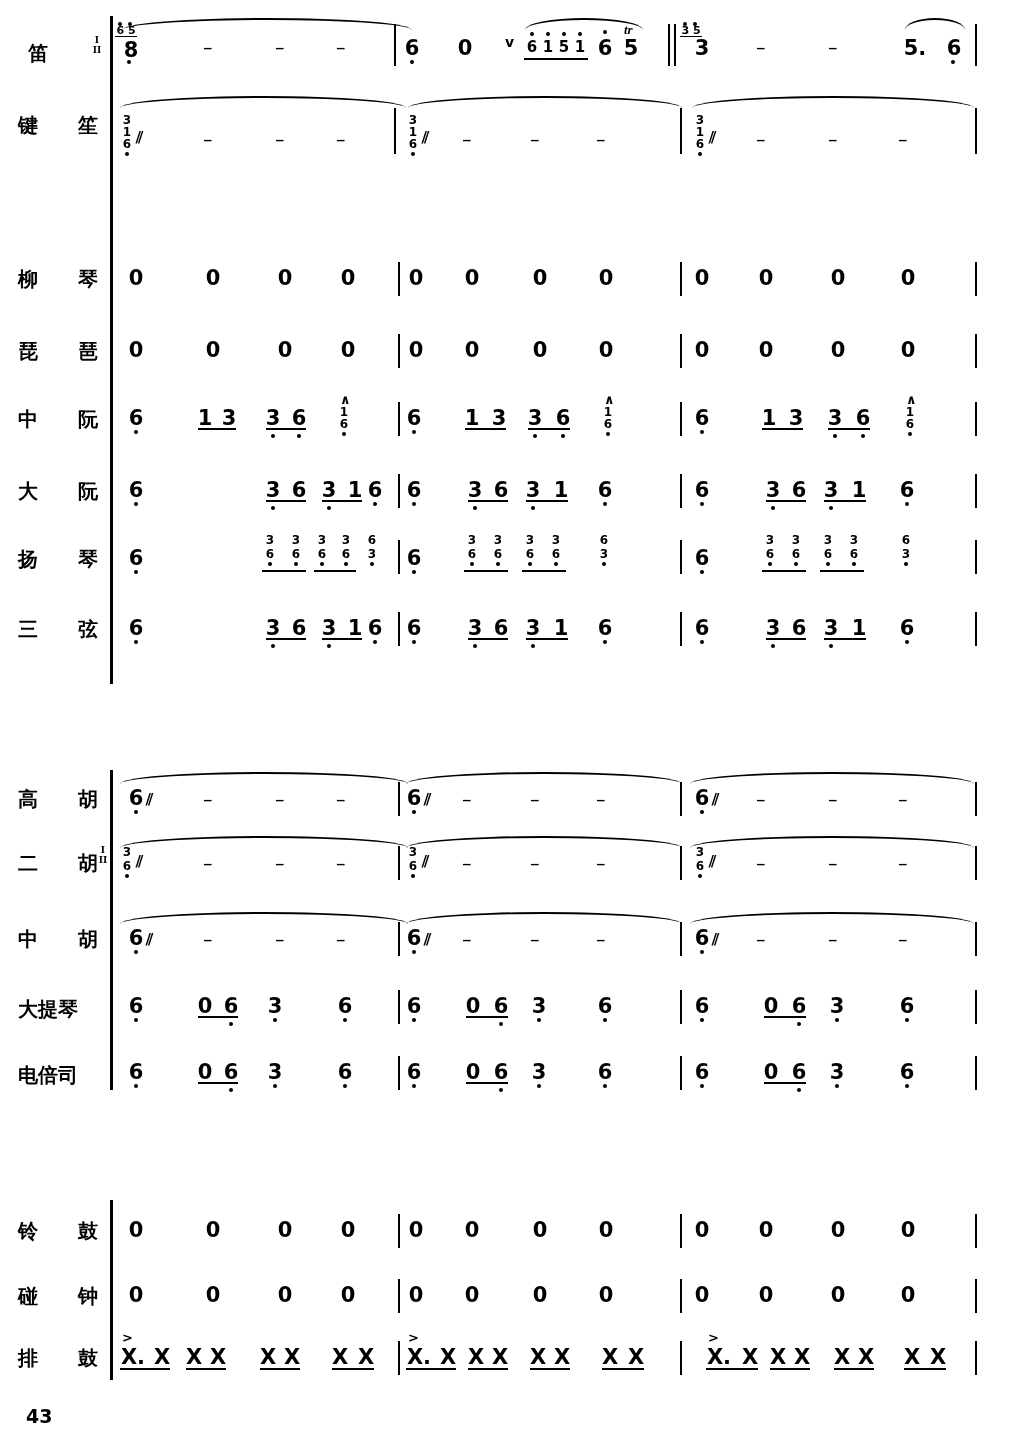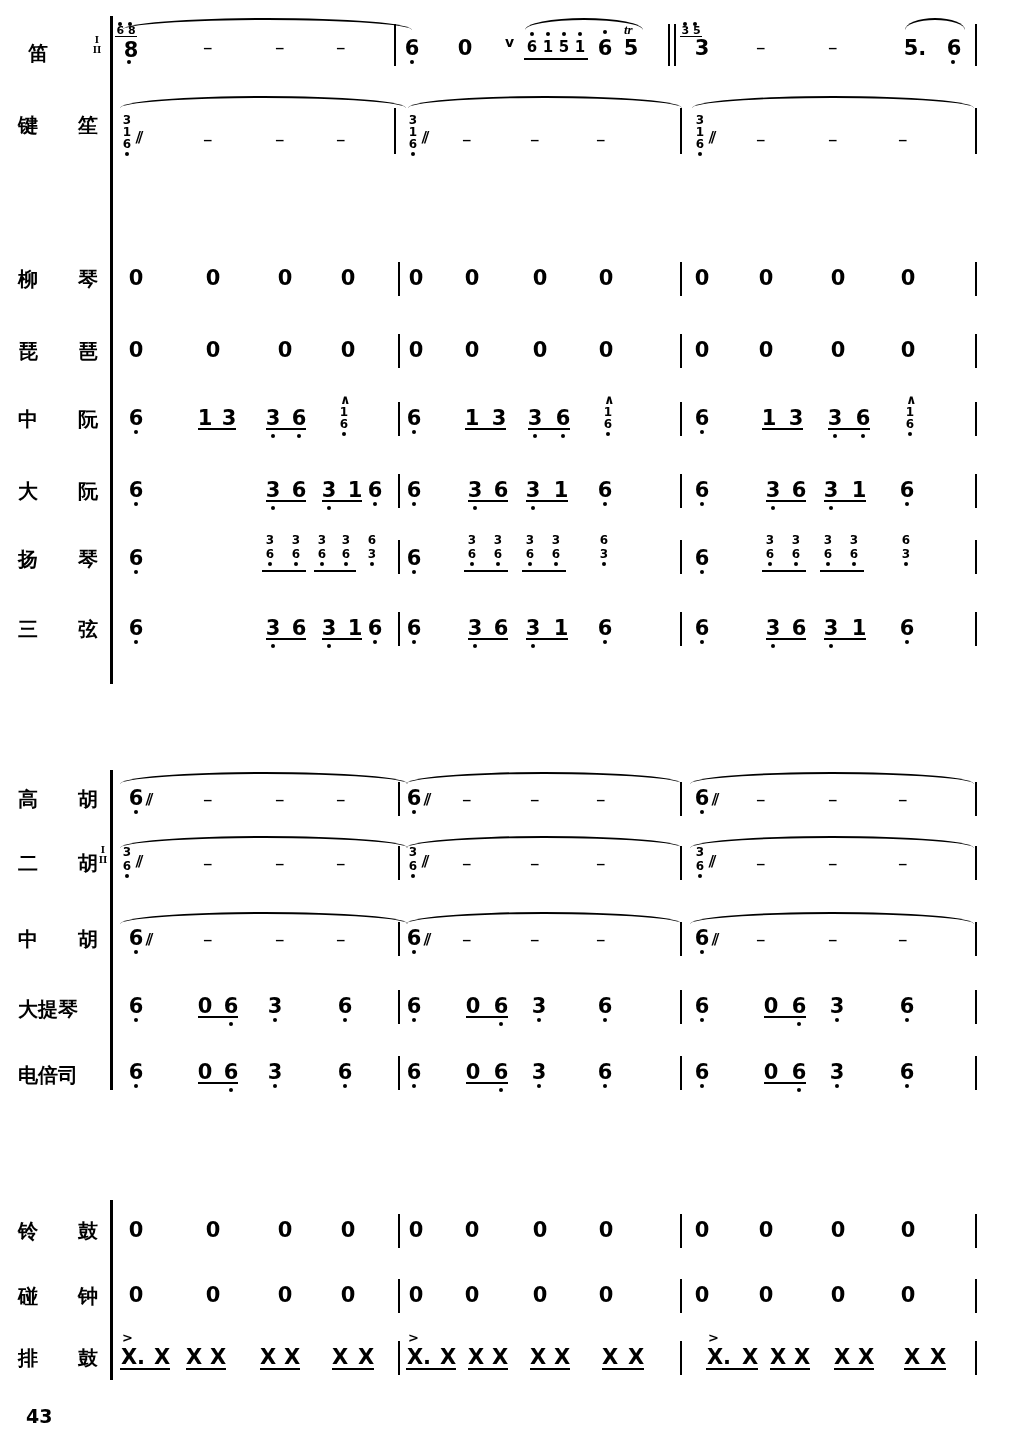--- a/index.html
+++ b/index.html
@@ -67,21 +67,21 @@
   <div class="sysline" style="left:110px;top:1200px;height:180px;"></div>
 
   <div class="stave" style="top:22px;">
     <div class="inst-label" style="top:18px;left:28px;">
       <span>笛</span>
     </div>
     <div class="roman" style="left:90px;top:12px;">I<br>II</div>
   </div>
 
   <div class="ts-frac" style="left:113px;top:26px;width:26px;">
-    <span style="display:inline-block;border-bottom:1px solid #000;padding:0 1px;">6 8</span>
+    <span style="display:inline-block;border-bottom:1px solid #000;padding:0 1px;">6 5</span>
   </div>
   <div class="note" style="left:120px;top:40px;width:22px;">8</div>
   <div class="dot-above" style="left:118px;top:22px;"></div>
   <div class="dot-above" style="left:128px;top:22px;"></div>
   <div class="dot-below" style="left:127px;top:60px;"></div>
 
   <div class="tie" style="left:122px;top:18px;width:290px;"></div>
   <div class="tie" style="left:525px;top:18px;width:118px;"></div>
   <div class="tie" style="left:905px;top:18px;width:60px;"></div>
 

